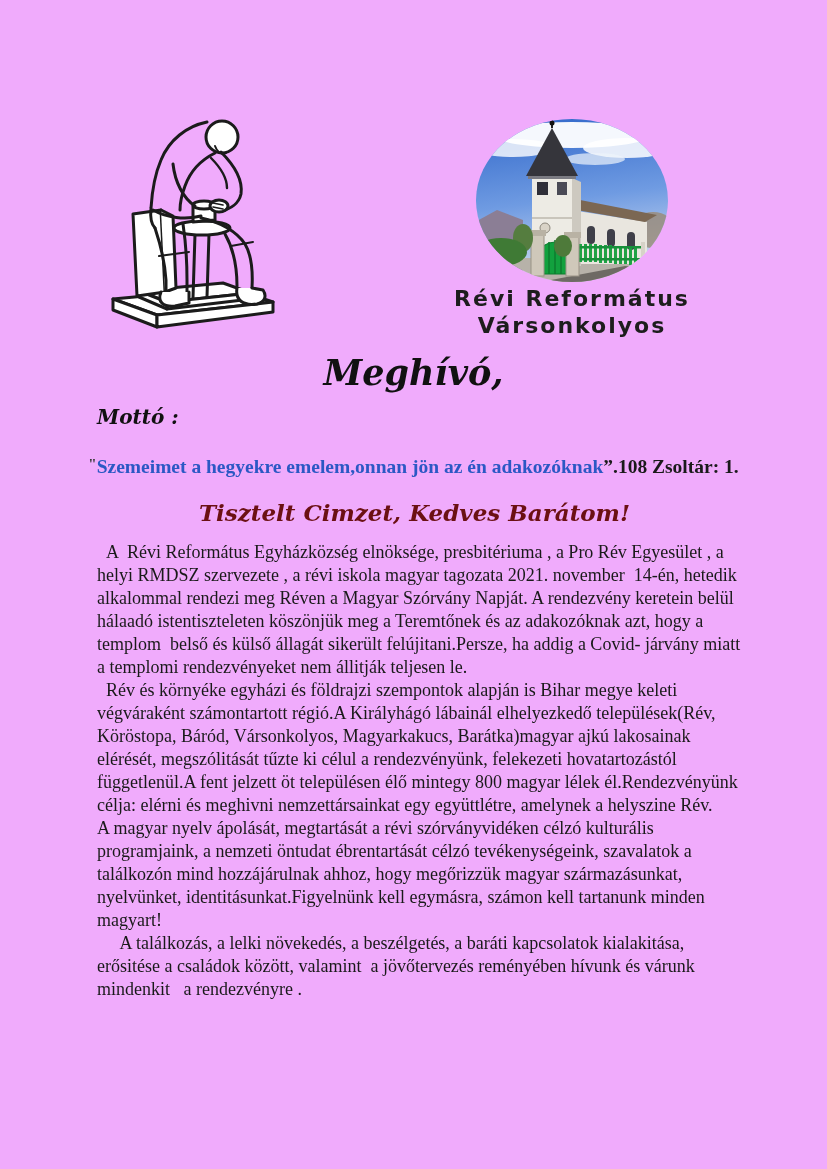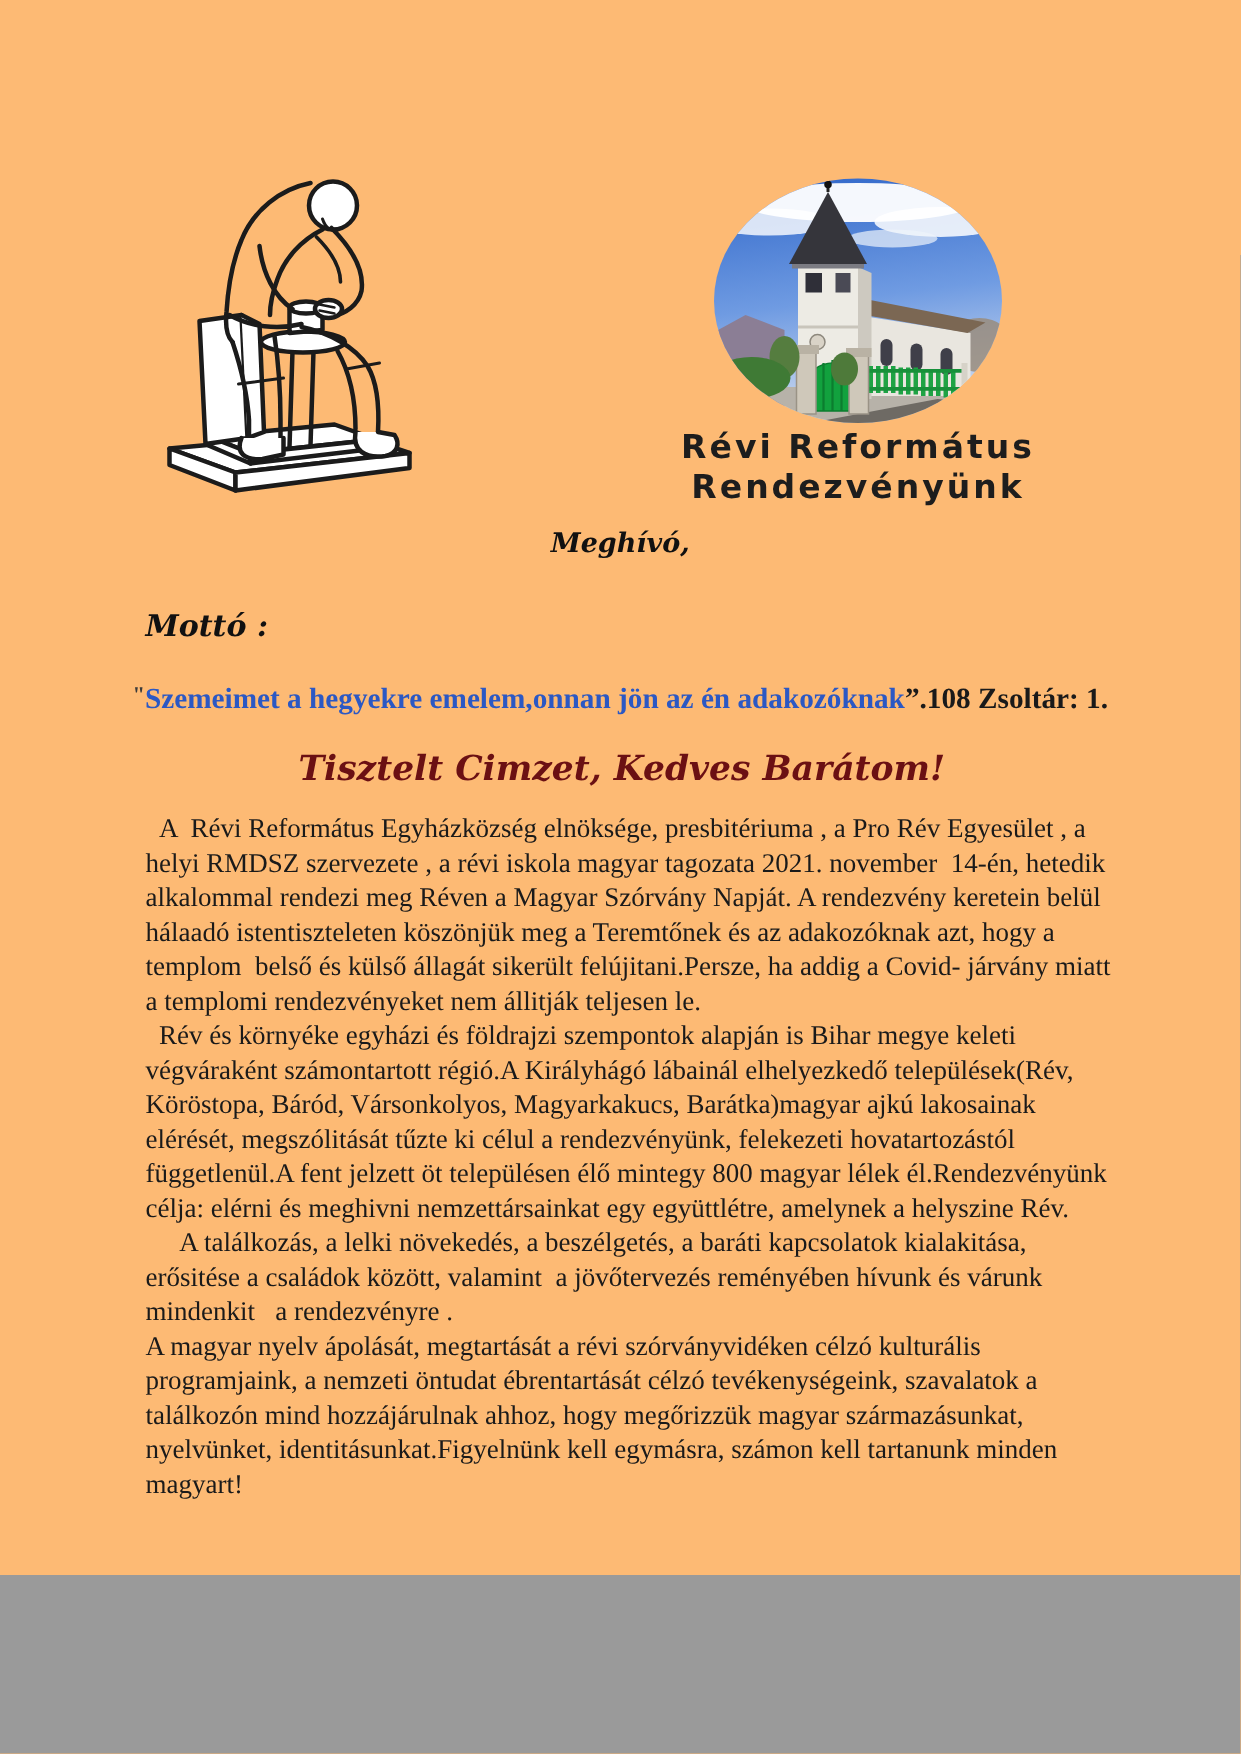--- a/index.html
+++ b/index.html
@@ -1,38 +1,38 @@
 <!DOCTYPE html>
 <html><head>
 <meta charset="utf-8">
 <style>
   html,body{margin:0;padding:0;background:#9a9a9a;}
   .page{
     position:relative;
-    width:827px;height:1050px;
+    width:827px;height:1169px;
     margin:0 auto;
-    background:#fdba74;
+    background:#f0abfc;
     overflow:hidden;
     font-family:"Liberation Serif", serif;
     color:#1a1a1a;
   }
   
   .statue{position:absolute;left:103px;top:106px;width:184px;height:228px;}
   .church-fig{position:absolute;left:452px;top:112px;width:240px;text-align:center;}
   .church-photo{width:194px;height:165px;display:block;margin:6px auto 2px auto;}
   .church-name{
     font-family:"DejaVu Sans","Liberation Sans",sans-serif;
     font-weight:bold;font-size:22px;line-height:27px;
     letter-spacing:2px;color:#1d1d1d;white-space:nowrap;
   }
   
   .doc-title{
     position:absolute;left:0;top:352px;width:827px;text-align:center;
     font-family:"DejaVu Serif", serif;font-style:italic;font-weight:bold;
-    font-size:18px;color:#111;
+    font-size:35px;color:#111;
   }
   .motto-label{
     position:absolute;left:97px;top:405px;
     font-family:"DejaVu Serif", serif;font-style:italic;font-weight:bold;
     font-size:20px;color:#111;
   }
   .motto-line{
     position:absolute;left:0;top:456px;width:827px;text-align:center;
     font-family:"Liberation Serif", serif;font-weight:bold;font-size:19.5px;
     white-space:nowrap;
@@ -175,31 +175,31 @@
         <rect x="89" y="114" width="17" height="6" fill="#b9b2a4"></rect>
 
         <ellipse cx="88" cy="128" rx="9" ry="11" fill="#4e7a3a"></ellipse>
         <ellipse cx="48" cy="120" rx="10" ry="14" fill="#557d3f"></ellipse>
         <ellipse cx="26" cy="134" rx="26" ry="14" fill="#3f7a35"></ellipse>
         <ellipse cx="8" cy="142" rx="18" ry="10" fill="#2e6128"></ellipse>
       </g>
     </svg>
     <div class="church-name">
       <div>Révi Református</div>
-      <div>Rendezvényünk</div>
+      <div>Vársonkolyos</div>
     </div>
   </div>
 
   <div class="doc-title">Meghívó,</div>
   <div class="motto-label">Mottó :</div>
 
   <div class="motto-line"><span class="q-open">"</span><span class="q-text">Szemeimet a hegyekre emelem,onnan jön az én adakozóknak</span><span class="q-close">”.</span><span class="q-ref">108 Zsoltár: 1.</span></div>
 
   <div class="salutation">Tisztelt Cimzet, Kedves Barátom!</div>
 
   <div class="body-text">
     <p>  A  Révi Református Egyházközség elnöksége, presbitériuma , a Pro Rév Egyesület , a helyi RMDSZ szervezete , a révi iskola magyar tagozata 2021. november  14-én, hetedik alkalommal rendezi meg Réven a Magyar Szórvány Napját. A rendezvény keretein belül hálaadó istentiszteleten köszönjük meg a Teremtőnek és az adakozóknak azt, hogy a templom  belső és külső állagát sikerült felújitani.Persze, ha addig a Covid- járvány miatt a templomi rendezvényeket nem állitják teljesen le.</p>
     <p>  Rév és környéke egyházi és földrajzi szempontok alapján is Bihar megye keleti végváraként számontartott régió.A Királyhágó lábainál elhelyezkedő települések(Rév, Köröstopa, Báród, Vársonkolyos, Magyarkakucs, Barátka)magyar ajkú lakosainak elérését, megszólitását tűzte ki célul a rendezvényünk, felekezeti hovatartozástól függetlenül.A fent jelzett öt településen élő mintegy 800 magyar lélek él.Rendezvényünk célja: elérni és meghivni nemzettársainkat egy együttlétre, amelynek a helyszine Rév.</p>
+    <p>A magyar nyelv ápolását, megtartását a révi szórványvidéken célzó kulturális programjaink, a nemzeti öntudat ébrentartását célzó tevékenységeink, szavalatok a találkozón mind hozzájárulnak ahhoz, hogy megőrizzük magyar származásunkat, nyelvünket, identitásunkat.Figyelnünk kell egymásra, számon kell tartanunk minden magyart!</p>
     <p>     A találkozás, a lelki növekedés, a beszélgetés, a baráti kapcsolatok kialakitása, erősitése a családok között, valamint  a jövőtervezés reményében hívunk és várunk mindenkit   a rendezvényre .</p>
-    <p>A magyar nyelv ápolását, megtartását a révi szórványvidéken célzó kulturális programjaink, a nemzeti öntudat ébrentartását célzó tevékenységeink, szavalatok a találkozón mind hozzájárulnak ahhoz, hogy megőrizzük magyar származásunkat, nyelvünket, identitásunkat.Figyelnünk kell egymásra, számon kell tartanunk minden magyart!</p>
   </div>
 
 </div>
 
 </body></html>

